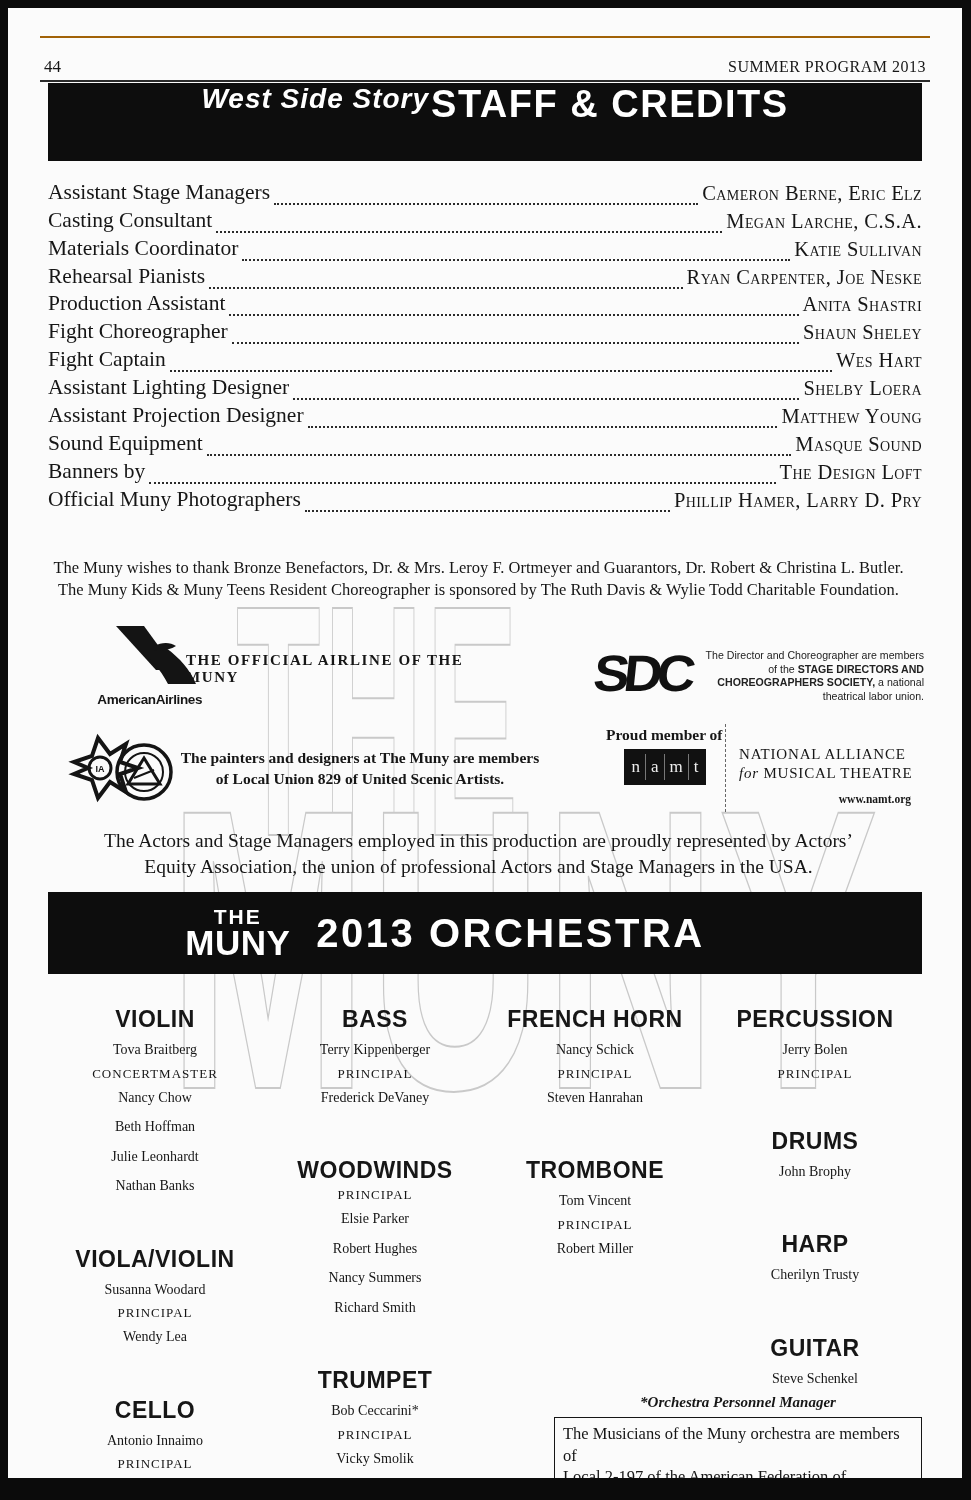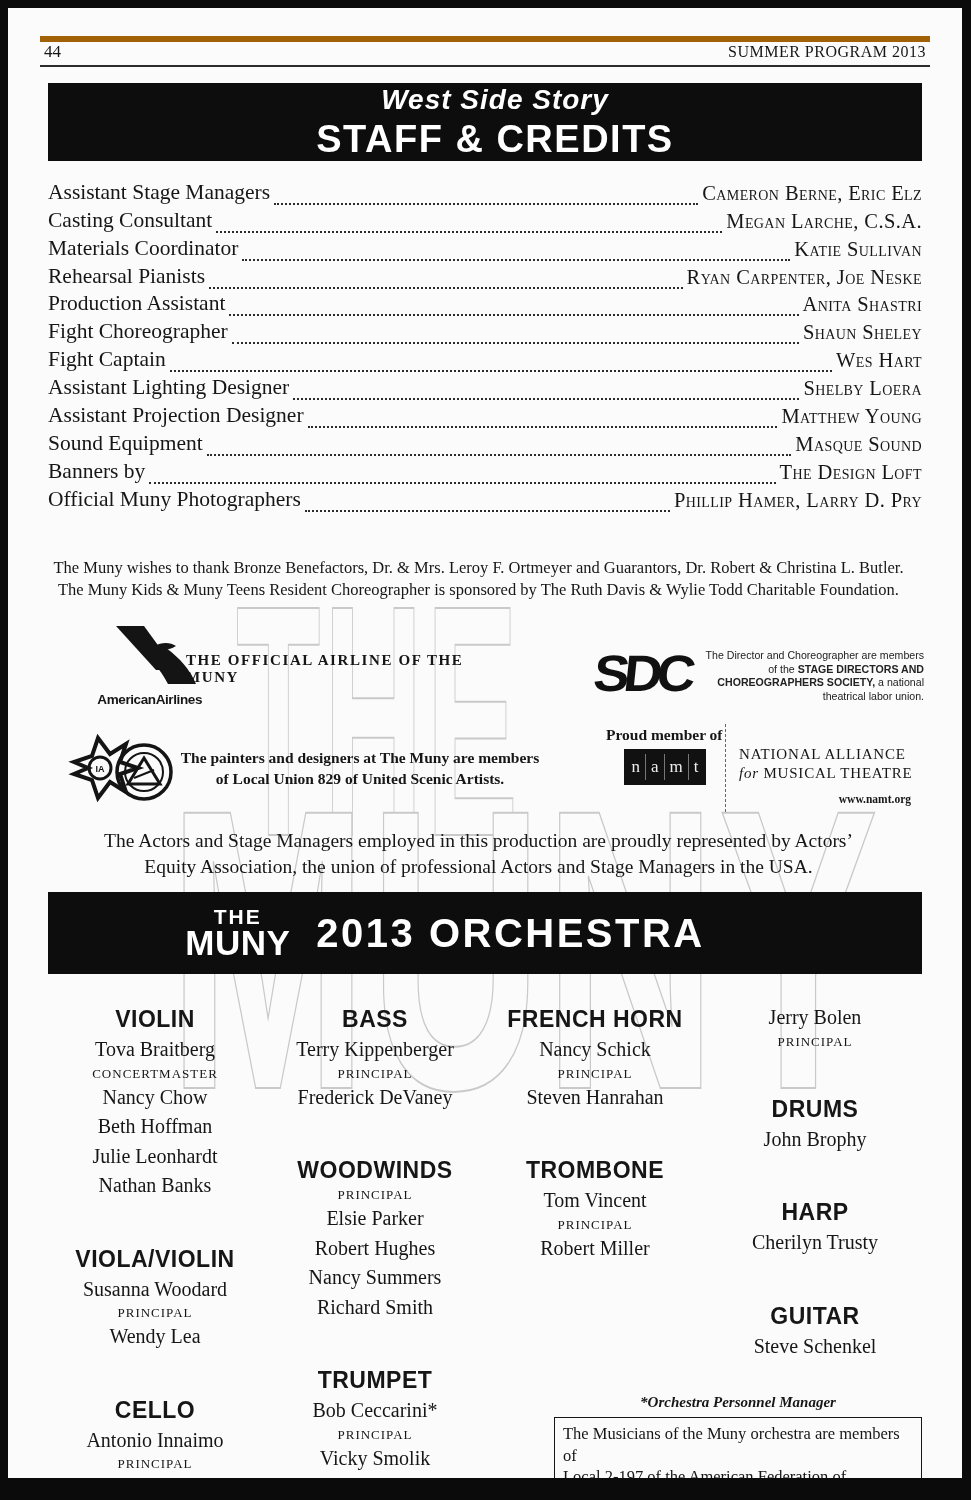--- a/index.html
+++ b/index.html
@@ -14,31 +14,31 @@
   .wm {
     position:absolute; z-index:0; pointer-events:none; line-height:1;
     font-family:"Liberation Sans", sans-serif; font-weight:bold;
     color:#fbfbfb; -webkit-text-stroke:2px #c9c9c9; transform-origin:left top;
   }
   .wm-the  { left:228px; top:548px; font-size:330px; letter-spacing:6px; transform:scaleX(0.42); }
   .wm-muny { left:160px; top:742px; font-size:400px; letter-spacing:2px; transform:scaleX(0.60); }
   
   .header { position:absolute; z-index:1; left:32px; right:32px; top:28px; }
   .header-inner {
-    border-top:6px solid #a16207; border-bottom:2px solid #2b2b2b;
-    display:flex; justify-content:space-between; align-items:baseline; padding:0 4px 3px;
+    border-top:2px solid #a16207; border-bottom:2px solid #2b2b2b;
+    display:flex; justify-content:space-between; align-items:baseline; padding:19px 4px 3px;
   }
   .page-num { font-size:17px; }
   .header-right { font-size:16px; letter-spacing:0.5px; }
   
   .staff-banner {
     position:absolute; z-index:1; left:40px; right:40px; top:75px; height:78px;
     background:#0d0d0d; color:#fff; text-align:center;
     font-family:"Liberation Sans", sans-serif;
-    display:flex; flex-direction:column; justify-content:center; gap:2px;padding-left:20px;
+    display:flex; flex-direction:row; justify-content:center; gap:2px;padding-left:20px;
   }
   .staff-banner .show-title { font-style:italic; font-weight:bold; font-size:28px; letter-spacing:1px; }
   .staff-banner .banner-sub { font-weight:bold; font-size:38px; letter-spacing:1.5px; }
   
   .credits { position:absolute; z-index:1; left:40px; right:40px; top:169px; }
   .credit-row { display:flex; align-items:flex-end; height:27.9px; }
   .credit-role { font-size:21.5px; white-space:nowrap; }
   .credit-leader { flex:1; margin:0 4px; height:0.5em; border-bottom:2.2px dotted #2a2a2a; }
   .credit-names { font-size:20.5px; font-variant:small-caps; letter-spacing:0.4px; white-space:nowrap; }
   
@@ -87,21 +87,21 @@
   .muny-logo .l1 { font-size:21px; letter-spacing:2px; display:block; }
   .muny-logo .l2 { font-size:35px; letter-spacing:0.5px; display:block; }
   .orch-title { font-family:"Liberation Sans", sans-serif; font-weight:bold; font-size:40px; letter-spacing:2.5px; transform:translateX(-40px); }
   .orch-grid {
     position:absolute; z-index:1; left:40px; right:40px; top:995px;
     display:grid; grid-template-columns:repeat(4,1fr); column-gap:6px;
   }
   .orch-col { text-align:center; }
   .orch-section { margin-bottom:42px; }
   .orch-heading { font-family:"Liberation Sans", sans-serif; font-weight:bold; font-size:23px; letter-spacing:0.5px; line-height:32px; }
-  .orch-name { font-size:20px; line-height:29.5px; white-space:nowrap;text-align:center; }
+  .orch-name { font-size:14px; line-height:29.5px; white-space:nowrap;text-align:center; }
   .orch-role { font-size:13px; letter-spacing:1px; line-height:18px; }
   .orch-footnote { position:absolute; z-index:1; left:540px; top:1386px; width:380px; text-align:center; font-style:italic; font-weight:bold; font-size:15px; }
   .union-box {
     position:absolute; z-index:1; left:546px; top:1409px; width:368px;
     border:1.5px solid #161616; padding:5px 8px; text-align:left;
     font-size:16.5px; line-height:21.5px;
   }
   svg .ink { fill:#141414; }
   svg .line { stroke:#141414; fill:none; }
 </style>
@@ -301,20 +301,21 @@
         </div>
         <div class="orch-section">
           <div class="orch-heading">TROMBONE</div>
           <div class="orch-name">Tom Vincent</div>
           <div class="orch-role">PRINCIPAL</div>
           <div class="orch-name">Robert Miller</div>
         </div>
       </div>
       <div class="orch-col">
         <div class="orch-section">
+          <div class="orch-heading">PERCUSSION</div>
           <div class="orch-name">Jerry Bolen</div>
           <div class="orch-role">PRINCIPAL</div>
         </div>
         <div class="orch-section">
           <div class="orch-heading">DRUMS</div>
           <div class="orch-name">John Brophy</div>
         </div>
         <div class="orch-section">
           <div class="orch-heading">HARP</div>
           <div class="orch-name">Cherilyn Trusty</div>

